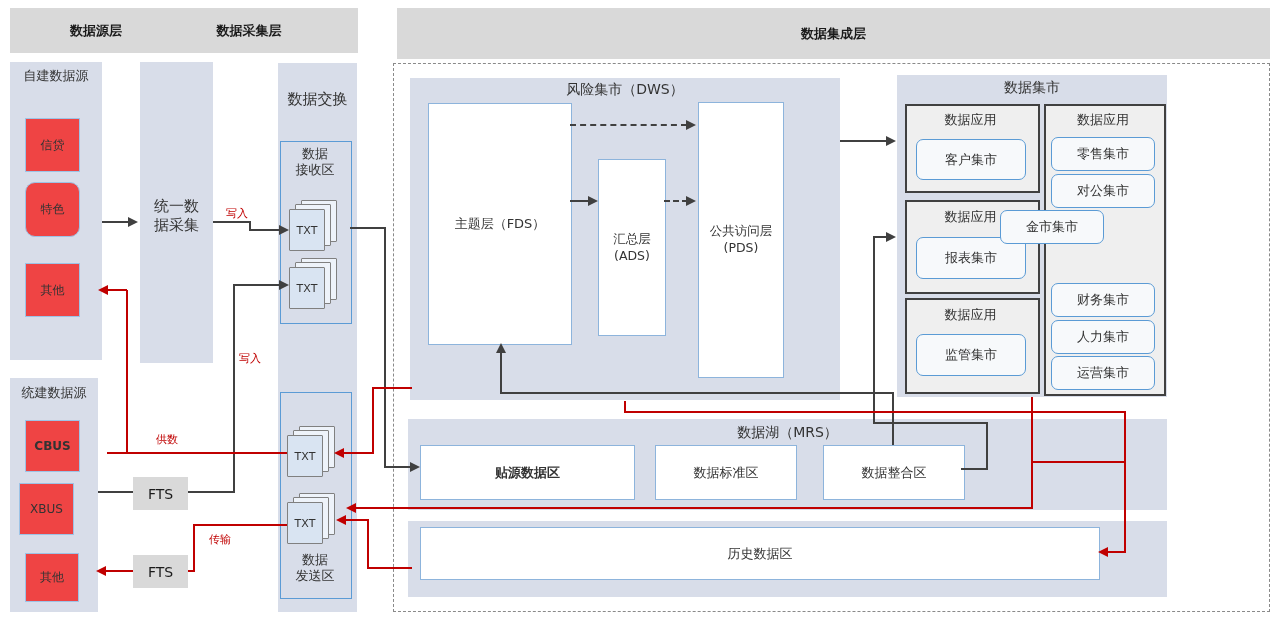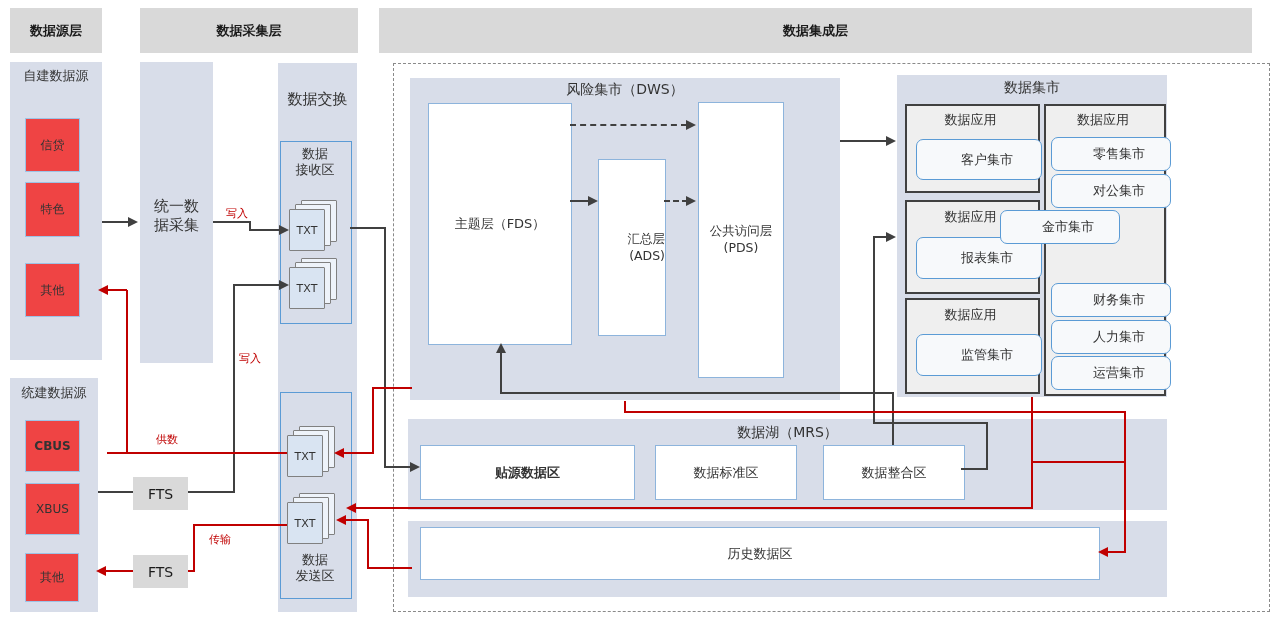--- a/index.html
+++ b/index.html
@@ -9,21 +9,21 @@
         font-size:13px;font-weight:bold;color:#1a1a1a;}
   .panel{position:absolute;background:#d8dde9;}
   .ptitle{position:absolute;text-align:center;font-size:13px;color:#333;}
   .gbox{position:absolute;background:#ef4444;border:1px solid #9dc3e6;display:flex;align-items:center;
         justify-content:center;font-size:12px;color:#333;}
   .wbox{position:absolute;background:#fff;border:1px solid #8db4dc;display:flex;flex-direction:column;
         align-items:center;justify-content:center;font-size:13px;color:#333;text-align:center;line-height:1.35;}
   .obox{position:absolute;border:1px solid #5b9bd5;background:transparent;}
   .appbox{position:absolute;background:#efefef;border:2px solid #404040;}
   .rbox{position:absolute;background:#f7f9fb;border:1px solid #5b9bd5;border-radius:7px;display:flex;
-        align-items:center;justify-content:center;font-size:13px;color:#333;padding-left:16px;}
+        align-items:center;justify-content:center;font-size:13px;color:#333;}
   .fts{position:absolute;background:#d9d9d9;display:flex;align-items:center;justify-content:center;
        font-size:14px;color:#1a1a1a;}
   .t2{position:absolute;text-align:center;font-size:13px;color:#333;line-height:1.25;}
   .hl{position:absolute;height:2px;background:#404040;}
   .vl{position:absolute;width:2px;background:#404040;}
   .hl.red,.vl.red{background:#c00000;}
   .dash{position:absolute;height:0;border-top:2px dashed #404040;}
   .dashedbox{position:absolute;border:1.5px dashed #8a8a8a;}
   .ar{position:absolute;width:0;height:0;border-top:5px solid transparent;border-bottom:5px solid transparent;
       border-left:10px solid #404040;}
@@ -37,48 +37,48 @@
   .sheet.s3{left:12px;top:0;}
   .sheet.s2{left:6px;top:4px;}
   .sheet.s1{left:0;top:9px;background:#d9e4f2;display:flex;align-items:center;justify-content:center;
             font-size:11px;color:#333;}
 </style>
 </head>
 <body>
 
 <div id="stage">
 
-  <div class="band" style="left:10px;top:8px;width:92px;height:45px;">
+  <div class="band" style="left:10px;top:8px;width:92px;height:45px;padding-left:40px;">
       <span>数据源层</span>
     </div>
   <div class="band" style="left:140px;top:8px;width:218px;height:45px;">
       <span>数据采集层</span>
     </div>
-  <div class="band" style="left:379px;top:8px;width:873px;height:45px;">
+  <div class="band" style="left:397px;top:8px;width:873px;height:51px;">
       <span>数据集成层</span>
     </div>
 
   <div class="panel" style="left:10px;top:62px;width:92px;height:298px;"></div>
   <div class="ptitle" style="left:10px;top:67px;width:92px;">自建数据源</div>
   <div class="gbox" style="left:25px;top:118px;width:53px;height:52px;">
       <span>信贷</span>
     </div>
-  <div class="gbox" style="left:25px;top:182px;width:53px;height:53px;">
+  <div class="gbox" style="left:25px;top:182px;width:53px;height:53px;border-radius:10px;">
       <span>特色</span>
     </div>
   <div class="gbox" style="left:25px;top:263px;width:53px;height:52px;">
       <span>其他</span>
     </div>
 
   <div class="panel" style="left:10px;top:378px;width:88px;height:234px;"></div>
   <div class="ptitle" style="left:10px;top:384px;width:88px;">统建数据源</div>
   <div class="gbox" style="left:25px;top:420px;width:53px;height:50px;font-weight:bold;">
       <span>CBUS</span>
     </div>
-  <div class="gbox" style="left:25px;top:483px;width:53px;height:50px;">
+  <div class="gbox" style="left:19px;top:483px;width:53px;height:50px;">
       <span>XBUS</span>
     </div>
   <div class="gbox" style="left:25px;top:553px;width:52px;height:47px;">
       <span>其他</span>
     </div>
 
   <div class="panel" style="left:140px;top:62px;width:73px;height:301px;"></div>
   <div class="t2" style="left:140px;top:197px;width:73px;font-size:15px;">
     <div>统一数</div>
     <div>据采集</div>
@@ -127,21 +127,21 @@
     <div>发送区</div>
   </div>
 
   <div class="dashedbox" style="left:393px;top:63px;width:875px;height:547px;"></div>
 
   <div class="panel" style="left:410px;top:78px;width:430px;height:322px;"></div>
   <div class="ptitle" style="left:410px;top:81px;width:430px;font-size:14px;">风险集市（DWS）</div>
   <div class="wbox" style="left:428px;top:103px;width:142px;height:240px;">
       <span>主题层（FDS）</span>
     </div>
-  <div class="wbox" style="left:598px;top:159px;width:66px;height:175px;font-size:12.5px;align-items:flex-end;">
+  <div class="wbox" style="left:598px;top:159px;width:66px;height:175px;font-size:12.5px;">
     <span>汇总层</span>
     <span>(ADS)</span>
   </div>
   <div class="wbox" style="left:698px;top:102px;width:84px;height:274px;font-size:12.5px;">
     <span>公共访问层</span>
     <span>(PDS)</span>
   </div>
 
   <div class="panel" style="left:897px;top:75px;width:270px;height:322px;"></div>
   <div class="ptitle" style="left:897px;top:79px;width:270px;font-size:14px;">数据集市</div>

